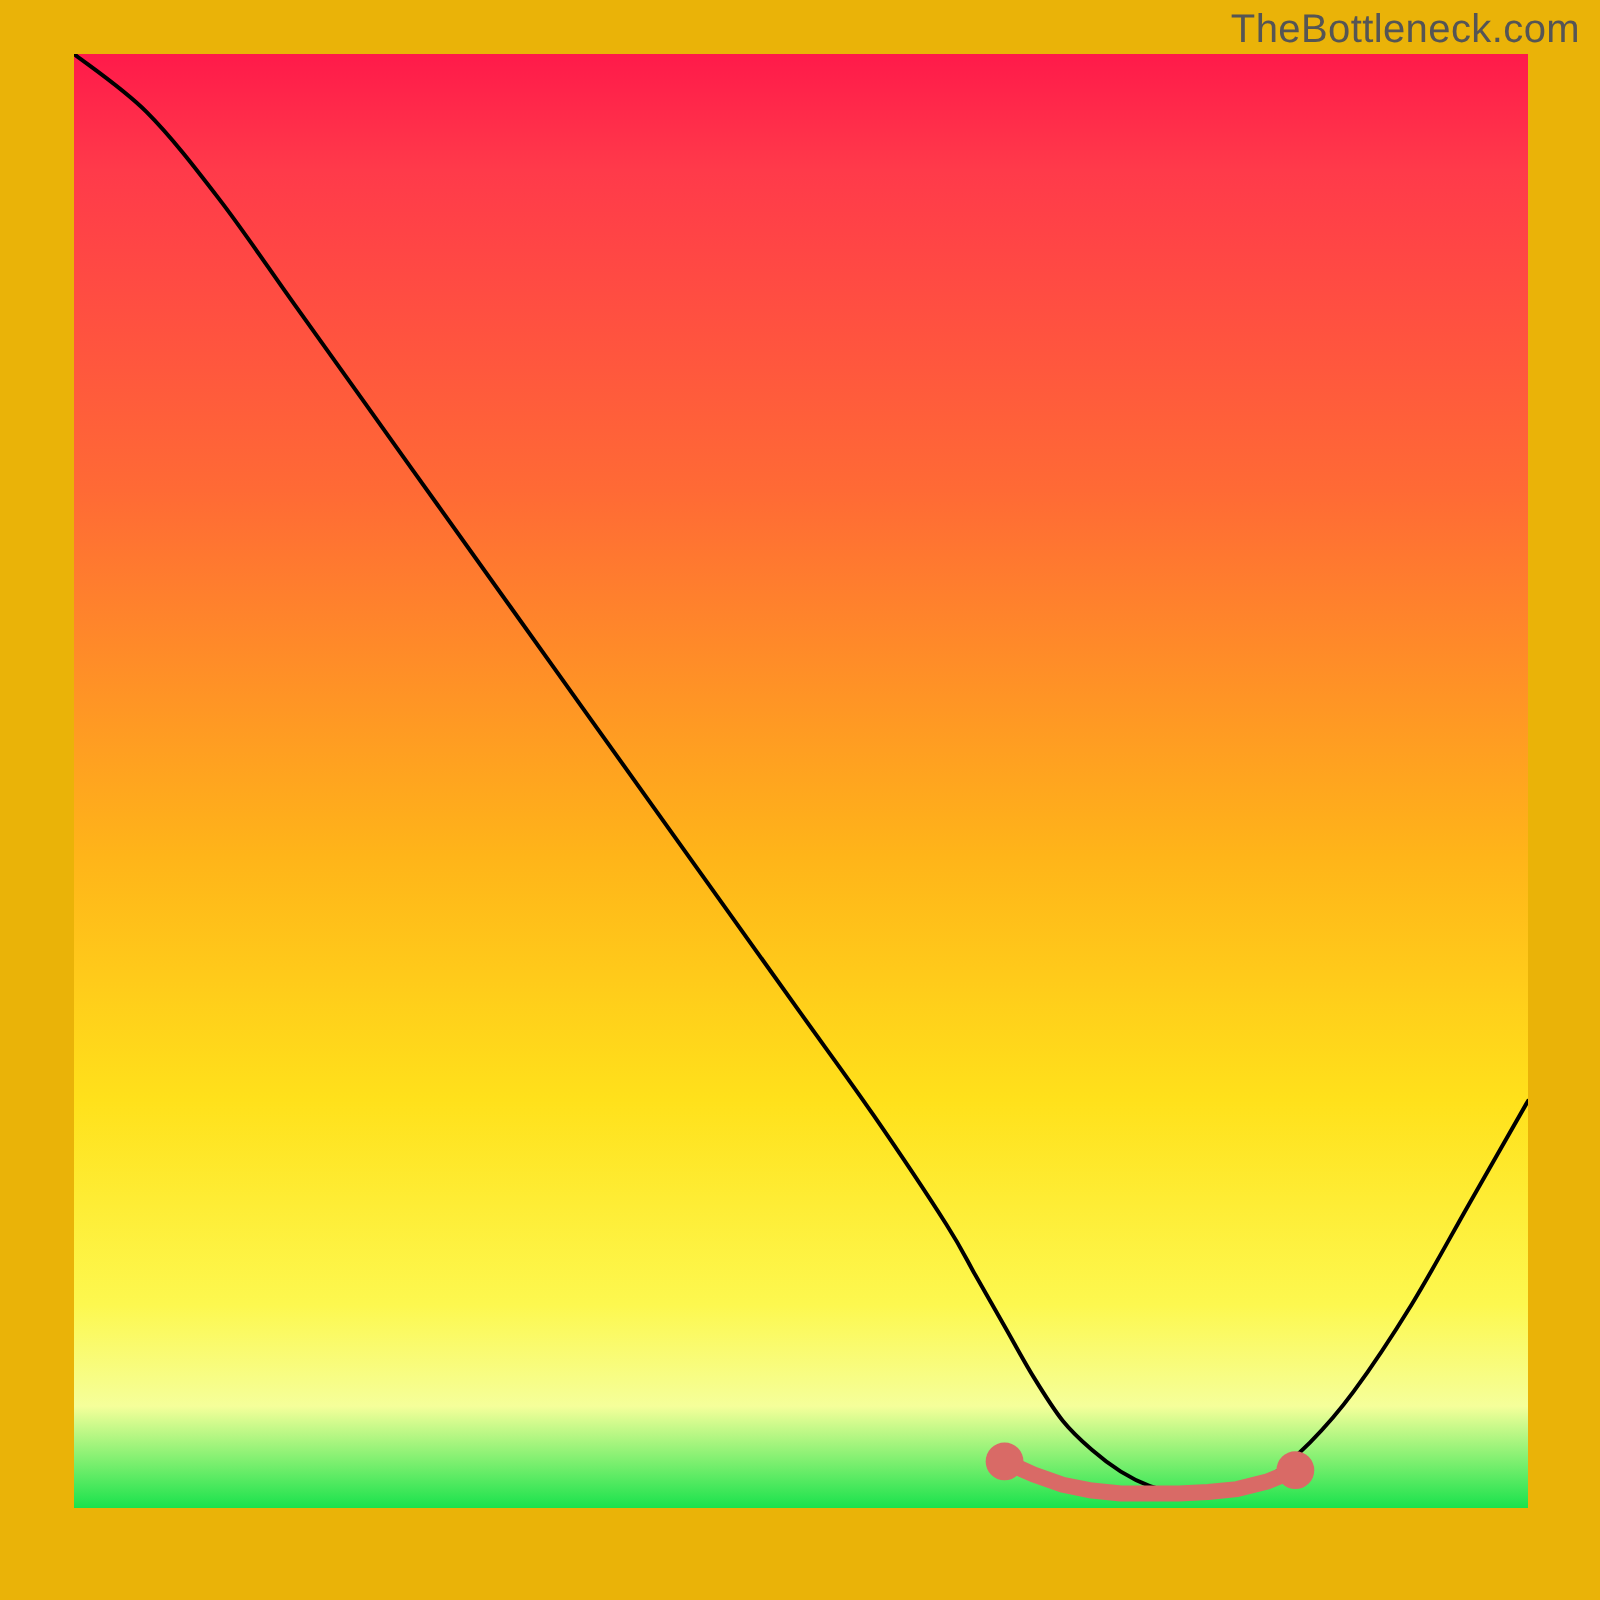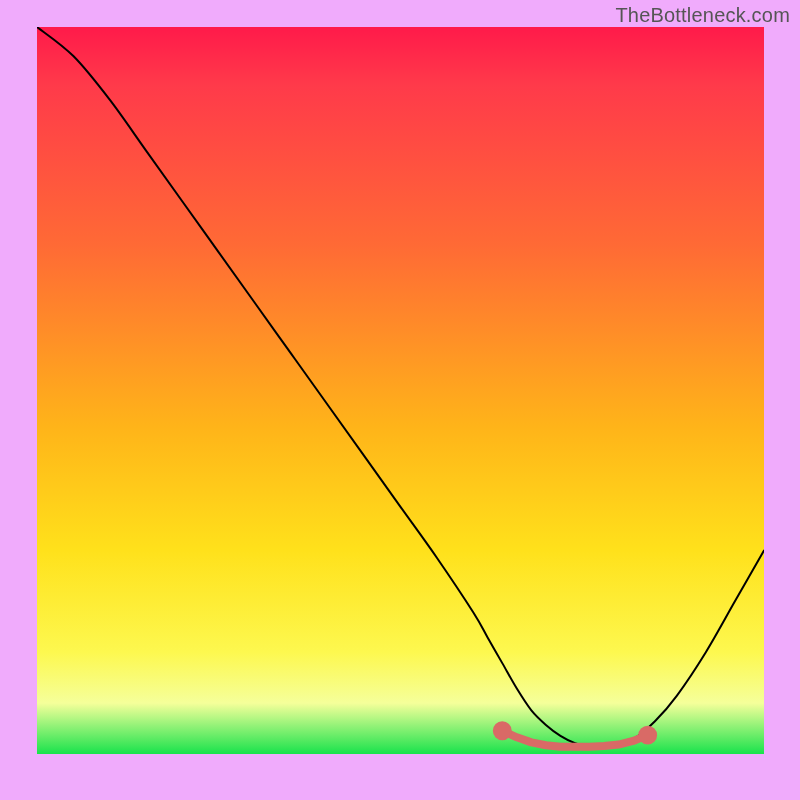--- a/index.html
+++ b/index.html
@@ -8,21 +8,21 @@
     width: 800px;
     height: 800px;
     background: #000;
     font-family: Arial, Helvetica, sans-serif;
     overflow: hidden;
   }
   .frame {
     position: relative;
     width: 800px;
     height: 800px;
-    background: #f0abfc;
+    background: #eab308;
   }
   .watermark {
     position: absolute;
     top: 4px;
     right: 10px;
     color: #555;
     font-size: 20px;
     letter-spacing: 0.2px;
     font-weight: 400;
     z-index: 5;

